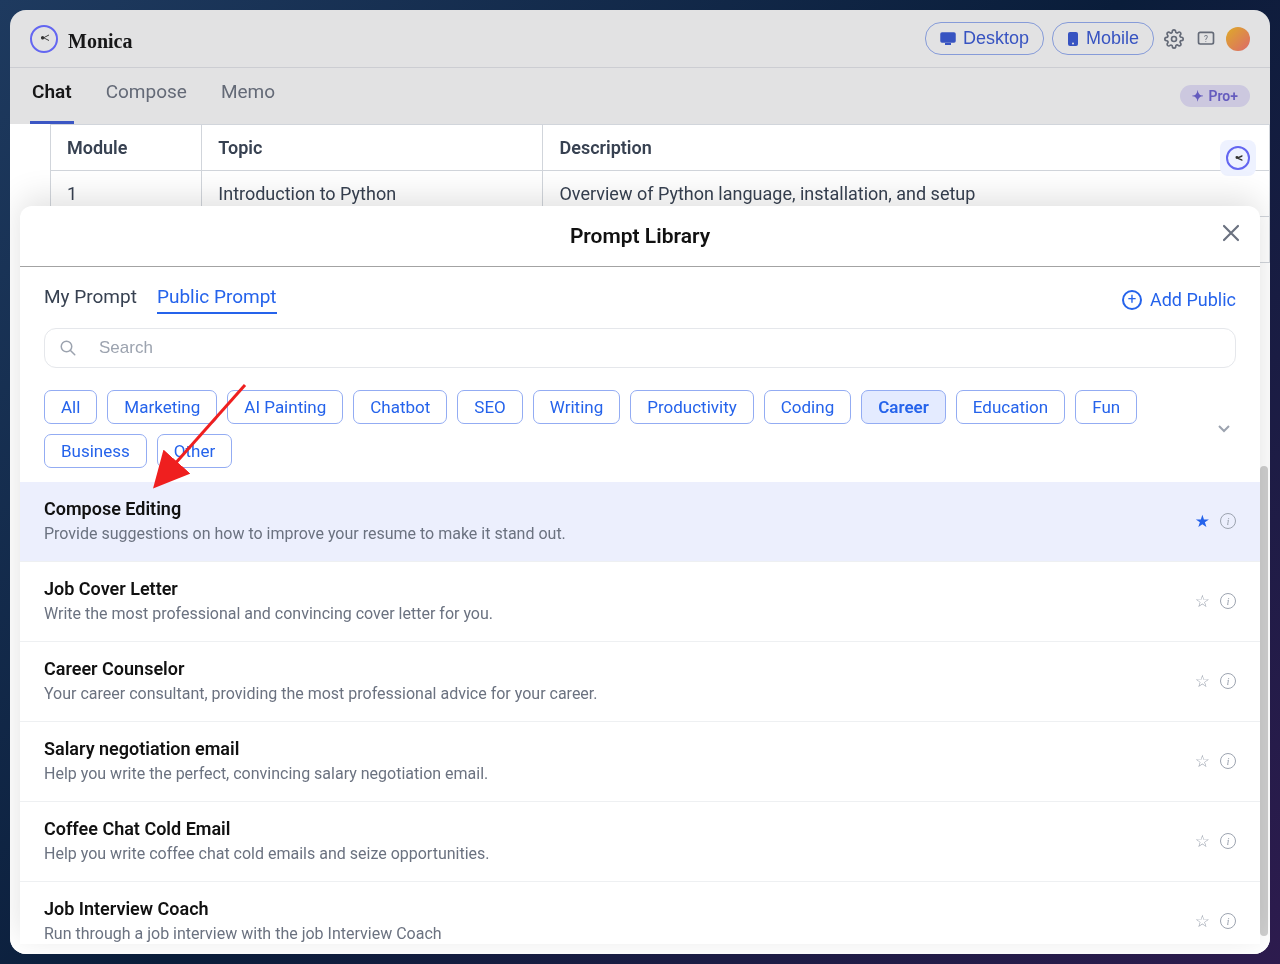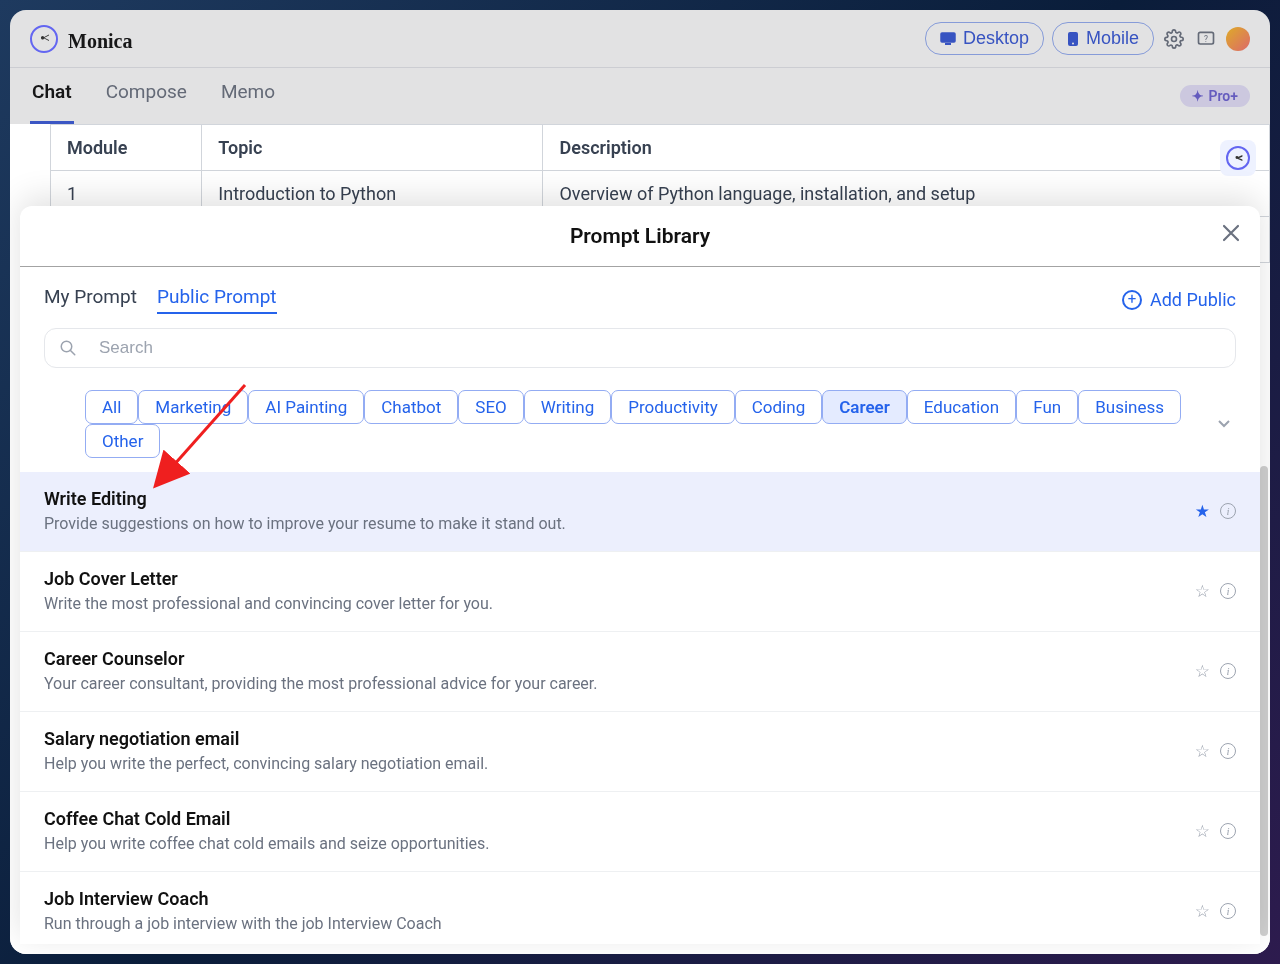--- a/index.html
+++ b/index.html
@@ -115,22 +115,22 @@
 .search-wrap { padding: 0 24px 12px; }
 .search {
   display: flex; align-items: center; gap: 22px;
   border: 1px solid #e5e7eb; border-radius: 12px; padding: 9px 14px;
 }
 .search input {
   border: none; outline: none; font-size: 17px; color: #374151; flex: 1; background: transparent;
 }
 .search input::placeholder { color: #9ca3af; }
 .filter-row {
-  display: flex; align-items: center; padding: 10px 24px 14px;
-  flex-wrap: wrap; position: relative; margin-left: 41px;
+  display: flex; align-items: center; gap: 10px; padding: 10px 24px 14px;
+  flex-wrap: wrap; position: relative;
 }
 .filter-chip {
   border: 1px solid #93acf3; color: #2563eb; padding: 6px 16px;
   border-radius: 7px; font-size: 17px; cursor: pointer; background: #fff;
 }
 .filter-chip.active { background: #e4ebff; font-weight: 600; }
 .filter-caret { position: absolute; right: 30px; color: #9ca3af; cursor: pointer; }
 .prompt-list { flex: 1; overflow-y: auto; position: relative; }
 .prompt-item {
   padding: 16px 24px 18px; border-bottom: 1px solid #eef0f2;
@@ -297,21 +297,21 @@
         <svg width="12" height="8" viewBox="0 0 12 8">
             <path d="M1 1 L6 6 L11 1" fill="none" stroke="#9ca3af" stroke-width="2"></path>
           </svg>
       </div>
     </div>
 
     <div class="prompt-list" id="prompt-list">
 
     <div class="prompt-item highlight">
           <div class="prompt-text">
-            <h3>Write Editing</h3>
+            <h3>Compose Editing</h3>
             <p>Provide suggestions on how to improve your resume to make it stand out.</p>
           </div>
           <div class="prompt-actions">
             <span class="star filled">★</span>
             <span class="info-icon">i</span>
           </div>
         </div>
         <div class="prompt-item">
           <div class="prompt-text">
             <h3>Job Cover Letter</h3>

